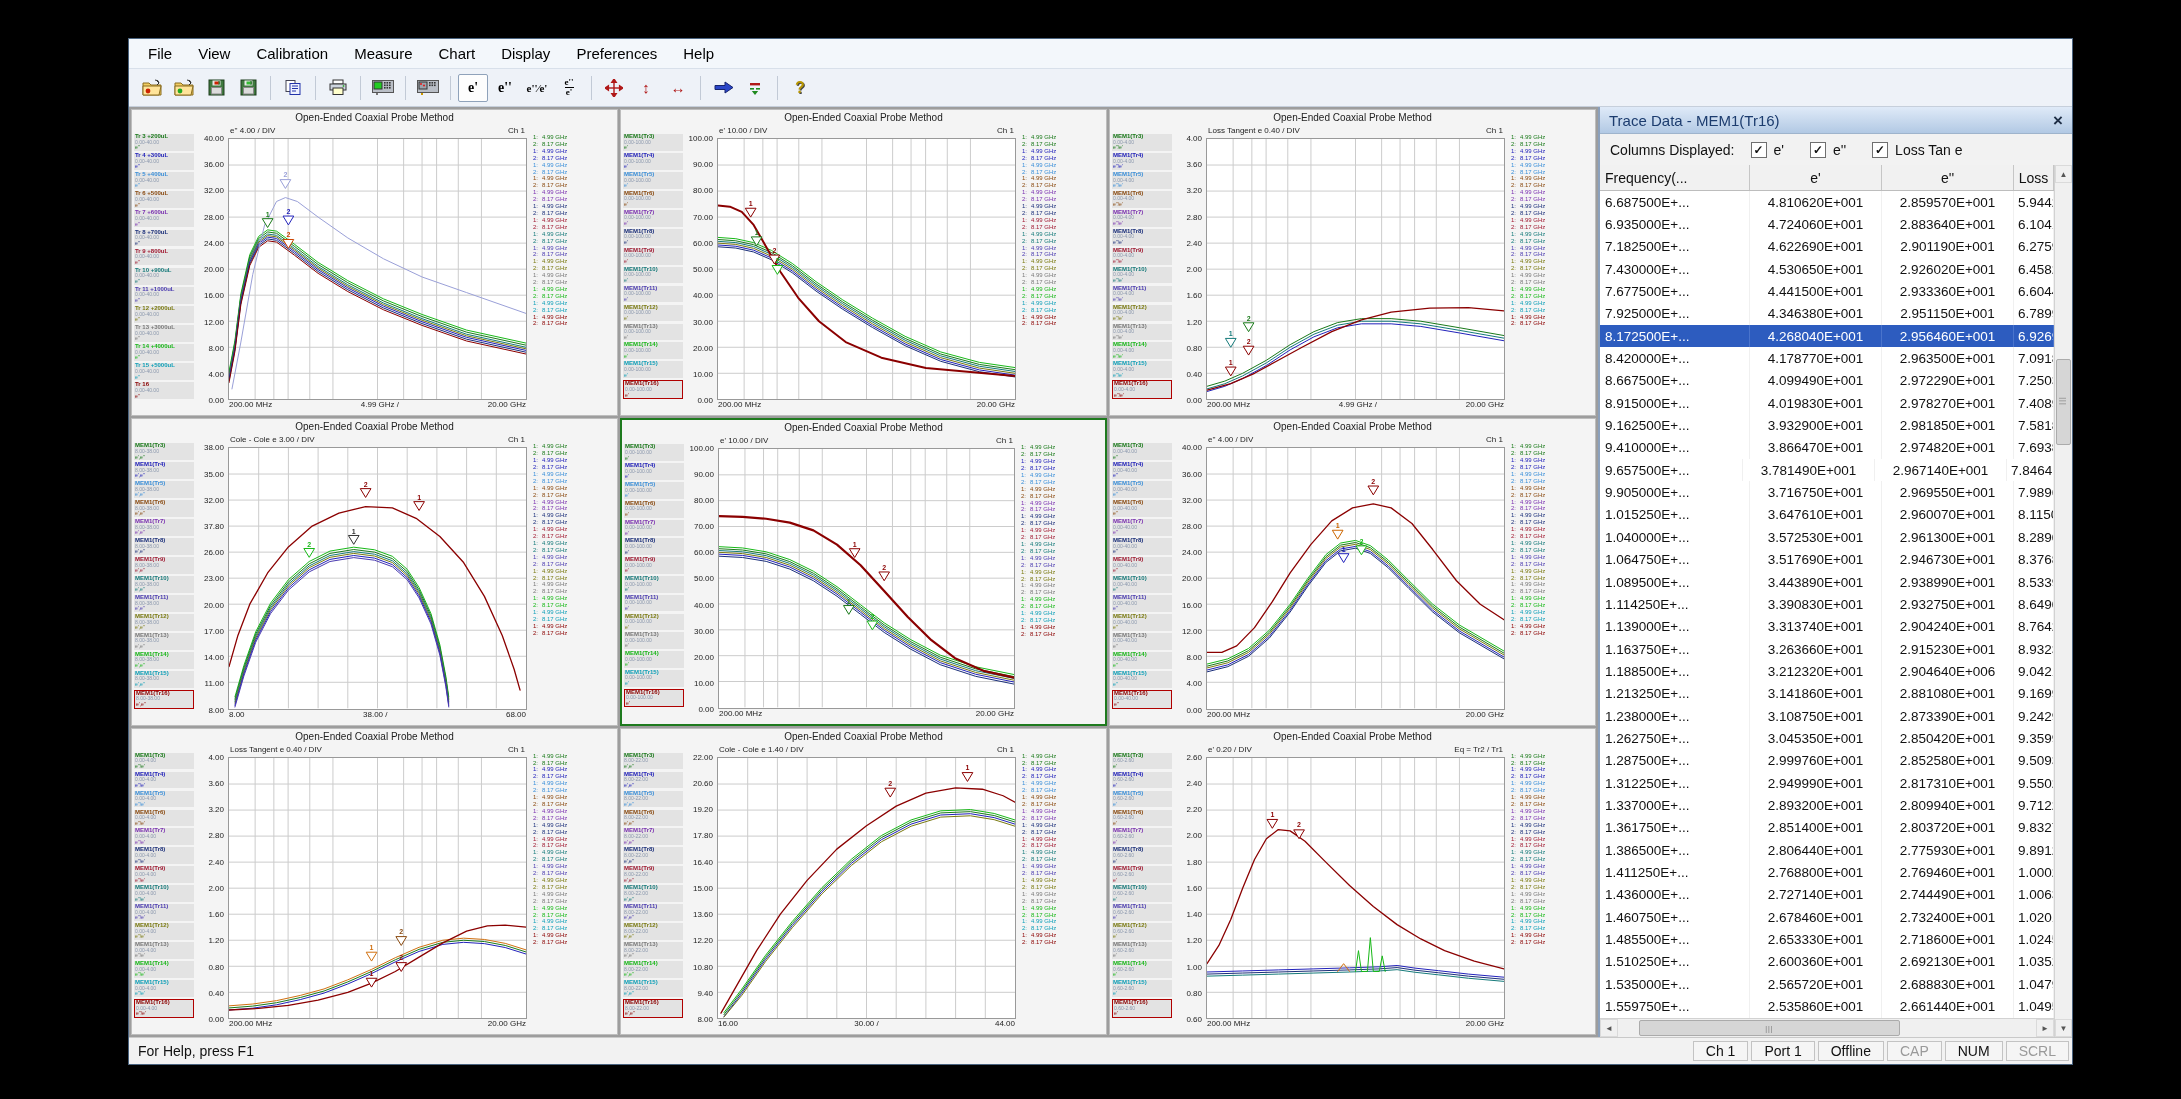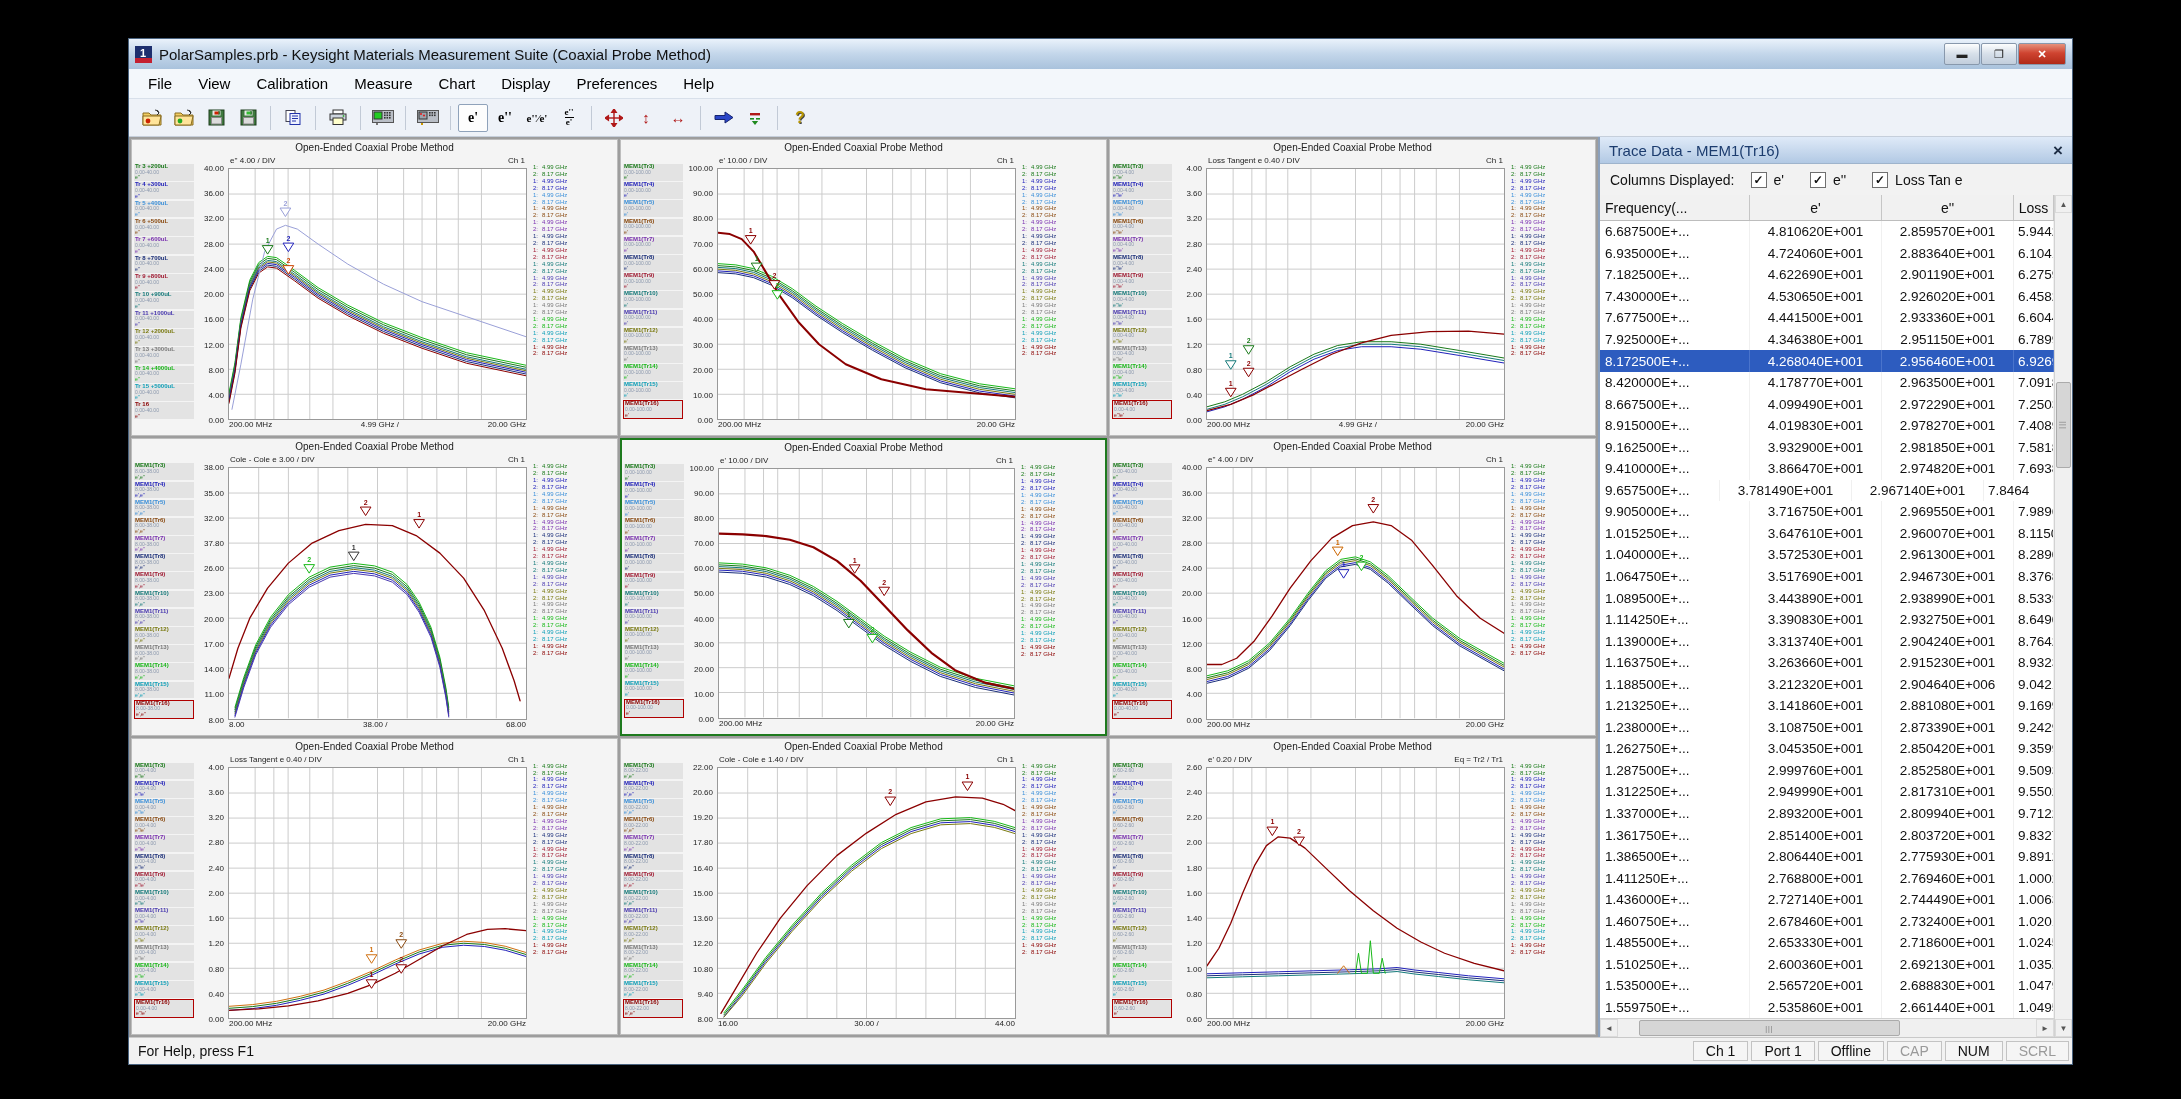--- a/index.html
+++ b/index.html
@@ -102,29 +102,20 @@
   .statusbar{height:26px;flex:none;display:flex;align-items:center;background:#f2f2f2;border-top:1px solid #c9c9c9;
     font-size:14px;color:#111;overflow:hidden;}
   .sb-help{flex:1;padding-left:9px;}
   .sb-cell{border:1px solid #c3c3c3;background:#f5f5f5;padding:1px 12px;margin-right:3px;white-space:nowrap;}
   .sb-cell.dim{color:#9a9a9a;}
 </style>
 </head>
 <body>
 
 <div class="window">
-  <div class="titlebar">
-    <div class="app-icon"></div>
-    <div class="title">PolarSamples.prb - Keysight Materials Measurement Suite (Coaxial Probe Method)</div>
-    <div class="win-btns">
-      <div class="win-btn">▬</div>
-      <div class="win-btn">❐</div>
-      <div class="win-btn close">✕</div>
-    </div>
-  </div>
   <div class="menubar" id="menubar">
       <div class="menu-item">File</div>
       <div class="menu-item">View</div>
       <div class="menu-item">Calibration</div>
       <div class="menu-item">Measure</div>
       <div class="menu-item">Chart</div>
       <div class="menu-item">Display</div>
       <div class="menu-item">Preferences</div>
       <div class="menu-item">Help</div>
     </div>
@@ -2656,21 +2647,21 @@
                 <div class="td c2" style="width: 132px;">2.981850E+001</div>
                 <div class="td c3" style="flex: 1 1 0%;">7.5818</div>
               </div>
               <div class="trow">
                 <div class="td c0" style="width: 150px;">9.410000E+...</div>
                 <div class="td c1" style="width: 132px;">3.866470E+001</div>
                 <div class="td c2" style="width: 132px;">2.974820E+001</div>
                 <div class="td c3" style="flex: 1 1 0%;">7.6938</div>
               </div>
               <div class="trow">
-                <div class="td c0" style="width: 120px;">9.657500E+...</div>
+                <div class="td c0" style="width: 143px;">9.657500E+...</div>
                 <div class="td c1" style="width: 132px;">3.781490E+001</div>
                 <div class="td c2" style="width: 132px;">2.967140E+001</div>
                 <div class="td c3" style="flex: 1 1 0%;">7.8464</div>
               </div>
               <div class="trow">
                 <div class="td c0" style="width: 150px;">9.905000E+...</div>
                 <div class="td c1" style="width: 132px;">3.716750E+001</div>
                 <div class="td c2" style="width: 132px;">2.969550E+001</div>
                 <div class="td c3" style="flex: 1 1 0%;">7.9896</div>
               </div>

